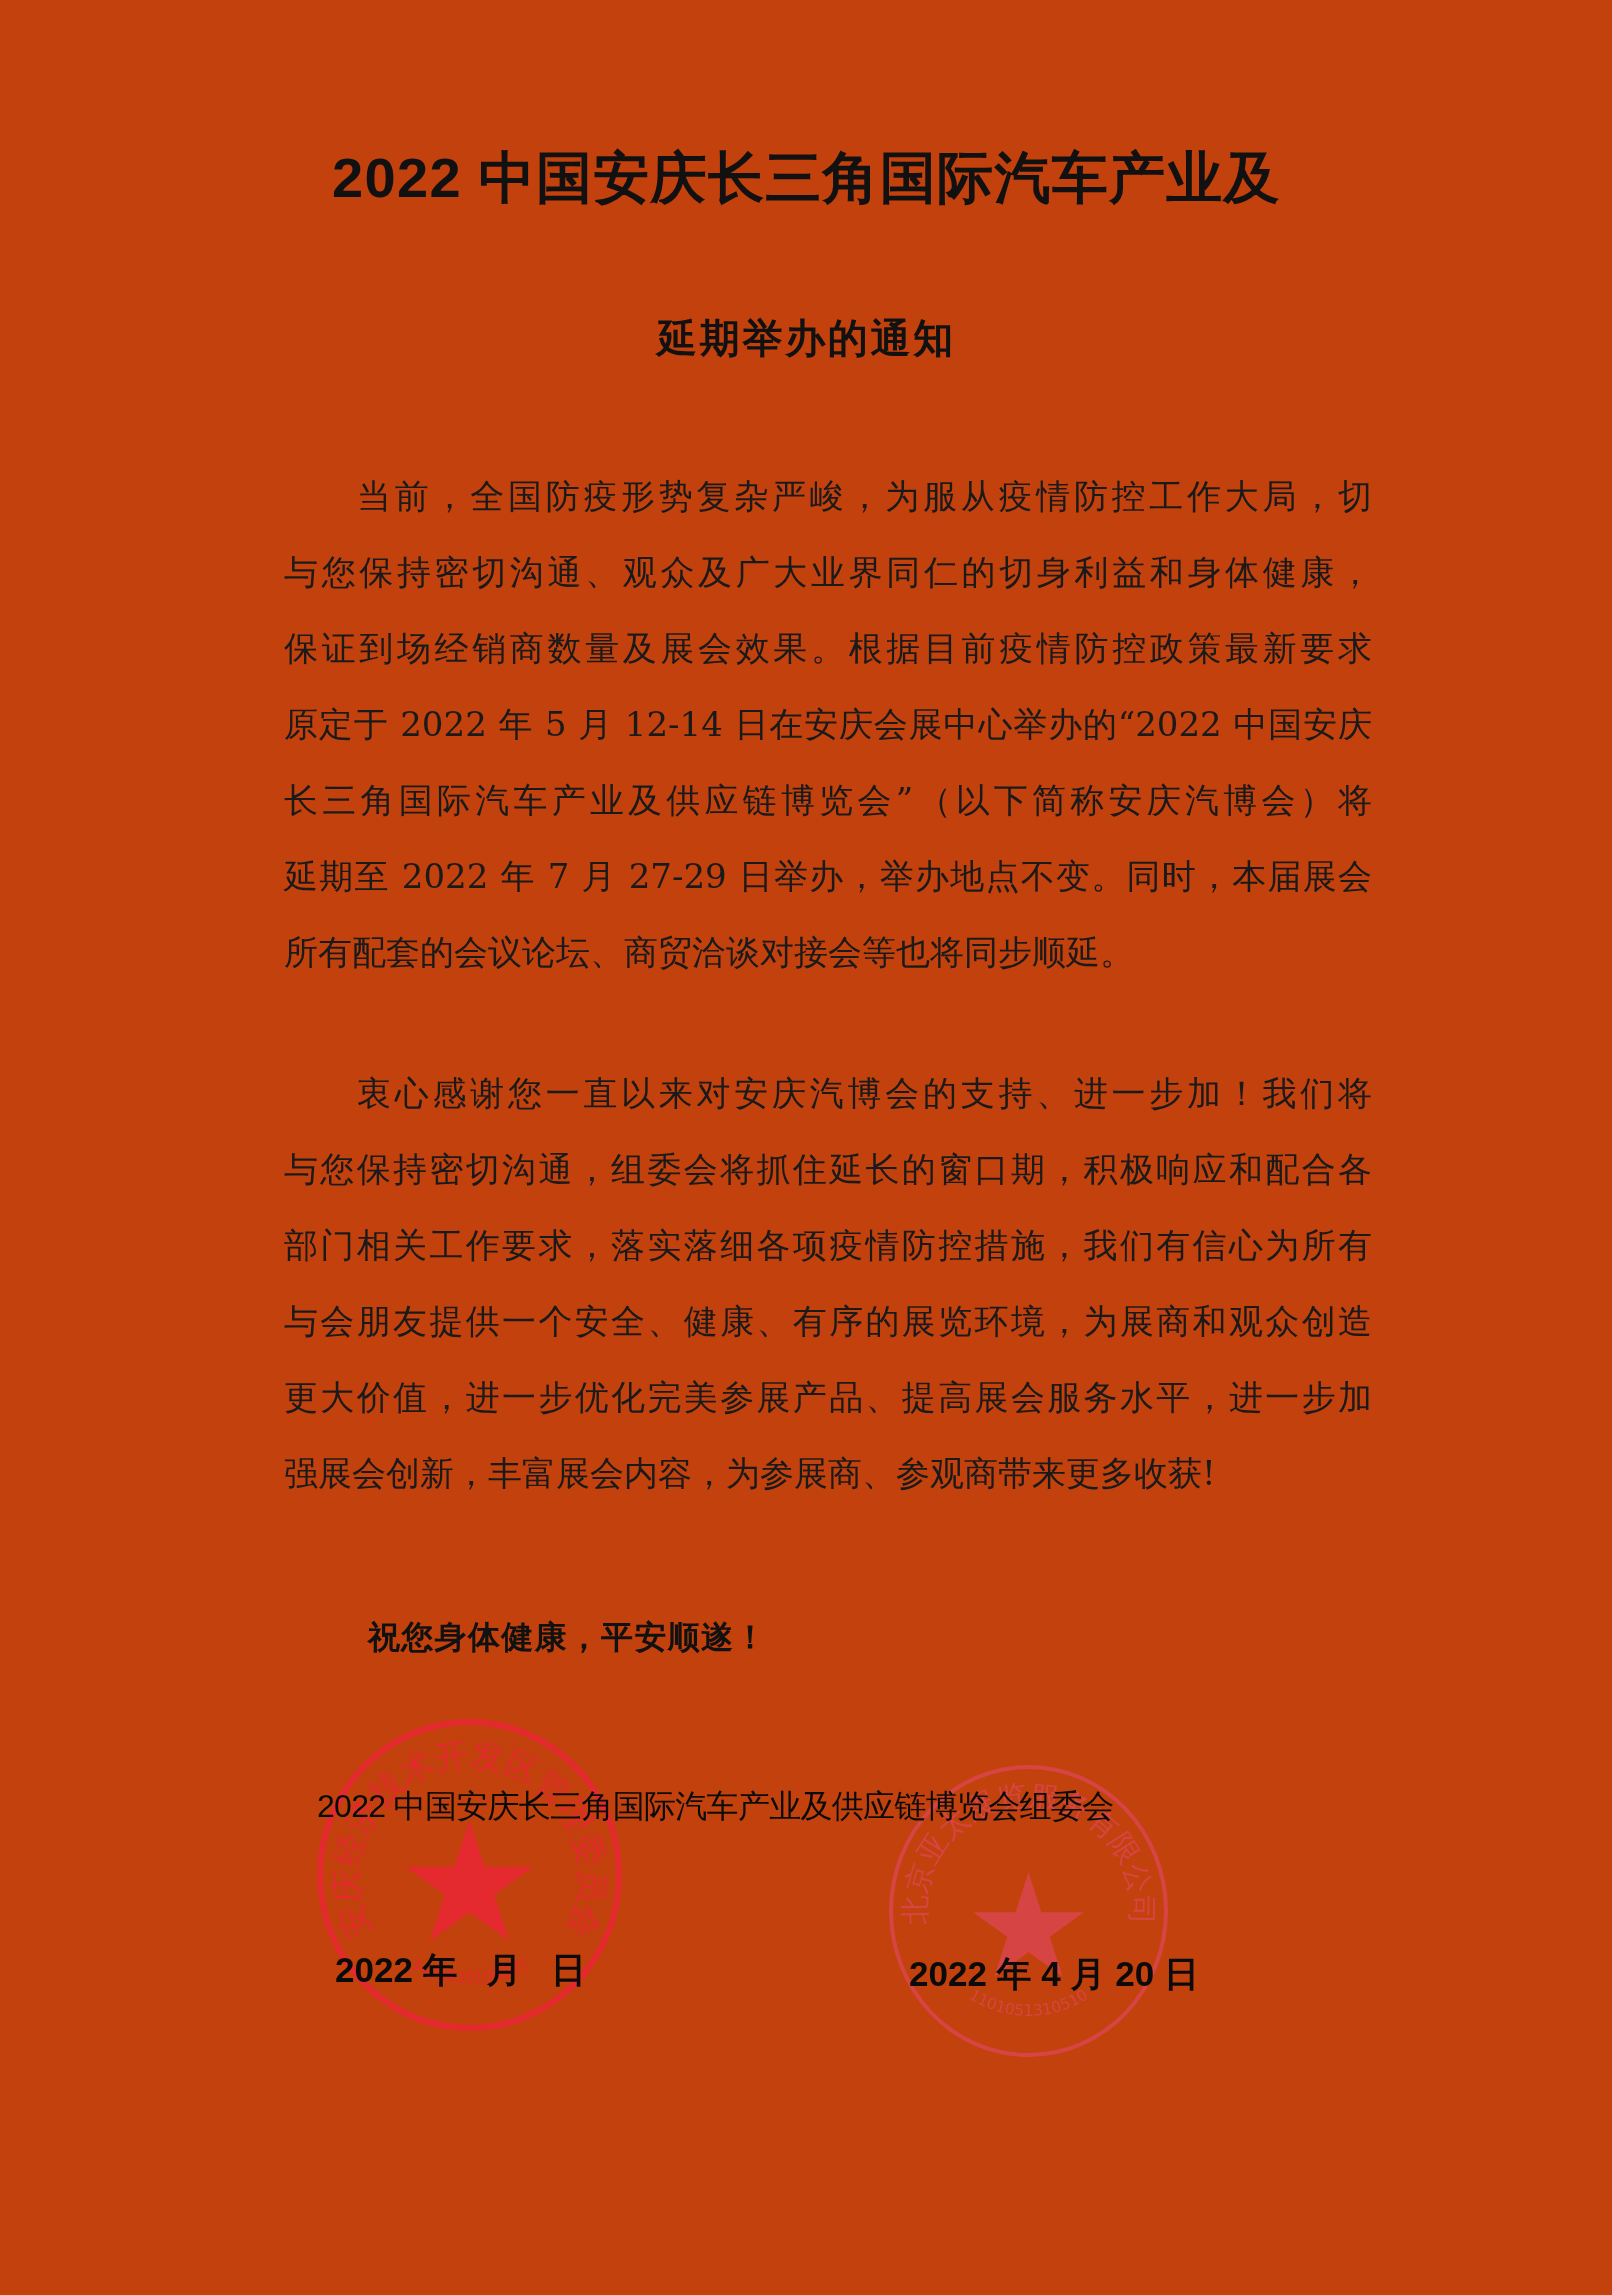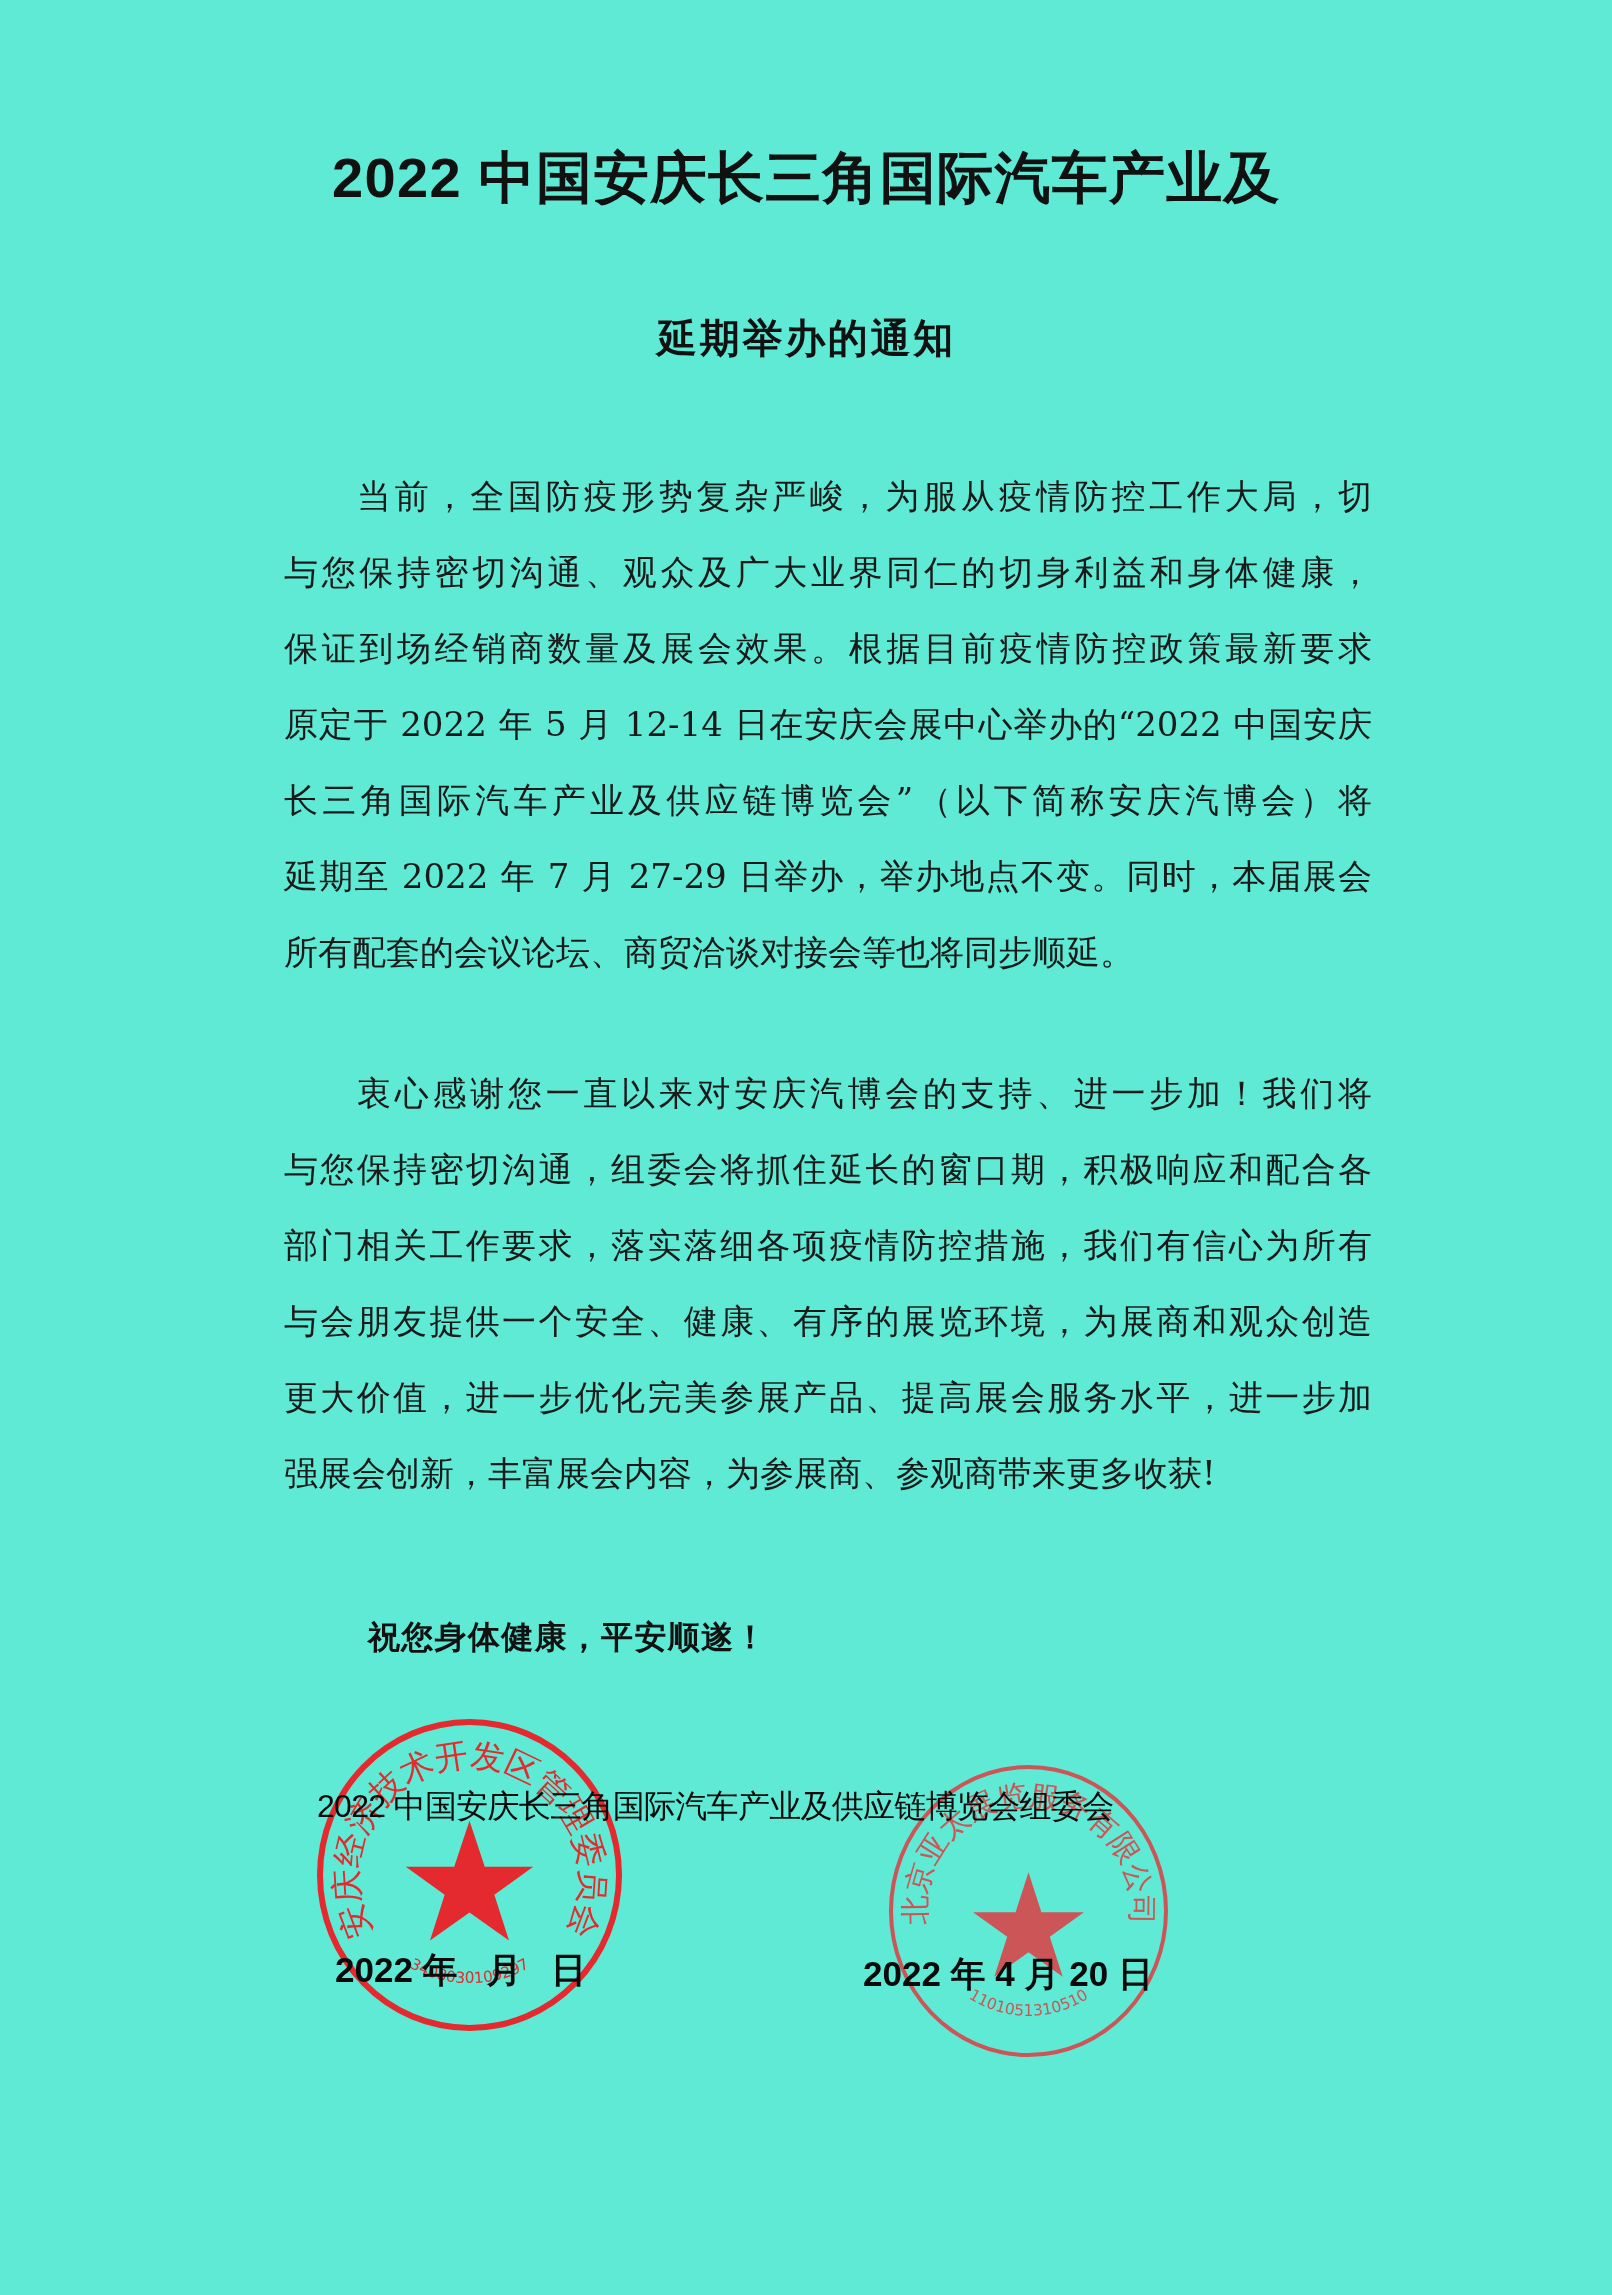--- a/index.html
+++ b/index.html
@@ -4,21 +4,21 @@
 <style>
   html, body { margin: 0; padding: 0; }
   body {
     width: 1613px; height: 2295px;
     background: #ffffff;
     position: relative;
     overflow: hidden;
     font-family: "DejaVu Sans", "Liberation Sans", sans-serif;
     color: #111;
   }
-  .page { position: absolute; inset: 0; background: #5eead4; }
+  .page { position: absolute; inset: 0; background: #c2410c; }
   .title-1 {
     position: absolute; left: 0; width: 100%; top: 141px;
     text-align: center; font-weight: bold; font-size: 56px; letter-spacing: 1.3px;
     font-family: "Liberation Sans", "DejaVu Sans", sans-serif;
   }
   .title-2 {
     position: absolute; left: 0; width: 100%; top: 222px;
     text-align: center; font-weight: bold; font-size: 56px; letter-spacing: 1.3px;
   }
   .title-3 {
@@ -53,21 +53,21 @@
     font-family: "Liberation Sans", "DejaVu Sans", sans-serif;
     font-weight: normal; font-size: 32px; white-space: nowrap; color: #0b0b0b;
     letter-spacing: -0.7px;
   }
   .date-left {
     position: absolute; left: 335px; top: 1947px;
     font-family: "Liberation Sans", "DejaVu Sans", sans-serif;
     font-weight: bold; font-size: 35px; white-space: pre; color: #0b0b0b;
   }
   .date-right {
-    position: absolute; left: 863px; top: 1951px;
+    position: absolute; left: 909px; top: 1951px;
     font-family: "Liberation Sans", "DejaVu Sans", sans-serif;
     font-weight: bold; font-size: 35px; white-space: pre; color: #0b0b0b;
   }
 </style>
 </head>
 <body>
 
 <div class="page">
 
   <div class="title-1">2022 中国安庆长三角国际汽车产业及</div>

